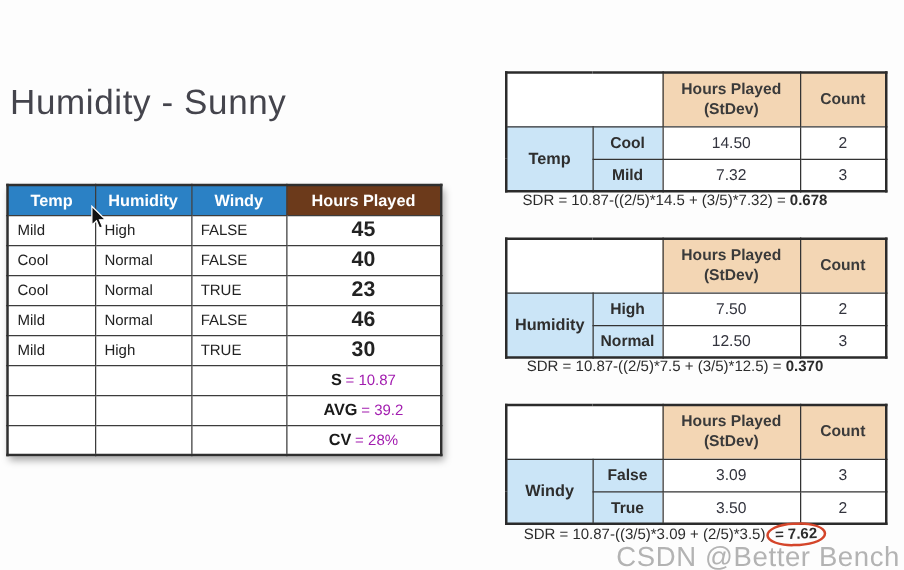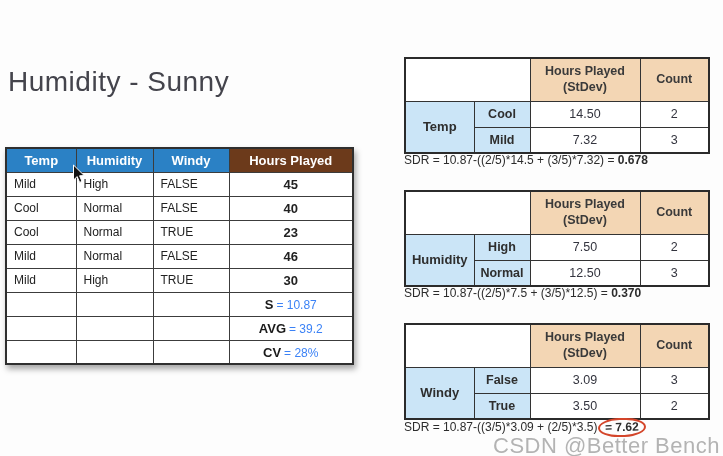--- a/index.html
+++ b/index.html
@@ -34,24 +34,24 @@
   .left-table .c-hours  { width: 124px; }
   .lt-head-blue {
     background: #2b81c5; color: #ffffff;
     font-weight: bold; font-size: 13px; text-align: center;
   }
   .lt-head-brown {
     background: #6c3a1b; color: #ffffff;
     font-weight: bold; font-size: 13px; text-align: center;
   }
   .lt-cell { font-size: 12px; color: #222; padding-left: 7px; text-align: left; background:#fff; }
-  .lt-num  { font-size: 13px; color: #222; text-align: center; font-weight: bold; background:#fff; }
+  .lt-num  { font-size: 17px; color: #222; text-align: center; font-weight: bold; background:#fff; }
   .lt-sum  { text-align: center; background:#fff; white-space: nowrap; }
   .lt-sum .sum-label { font-weight: bold; font-size: 13px; color: #1a1a1a; }
-  .lt-sum .sum-value { font-size: 12px; color: #3b82f6; margin-left: 3px; }
+  .lt-sum .sum-value { font-size: 12px; color: #a21caf; margin-left: 3px; }
 
   
   .split-table {
     position: absolute; left: 404px;
     border: 2px solid #2b2b2b; background: #fff;
   }
   .split-table td { border: 1px solid #333; }
   .st-c1 { width: 69px; }
   .st-c2 { width: 56px; }
   .st-c3 { width: 110px; }
@@ -66,22 +66,22 @@
     background: #cbe5f7; color: #2e2e2e; font-weight: bold;
     font-size: 13px; text-align: center;
   }
   .st-level {
     background: #cbe5f7; color: #2e2e2e; font-weight: bold;
     font-size: 12.5px; text-align: center; height: 26px;
   }
   .st-val { background: #fff; color: #33343e; font-size: 12.5px; text-align: center; height: 26px; }
 
   .sdr-line {
-    position: absolute; left: 404px; width: 312px;
-    font-size: 12px; color: #2c2c2c; white-space: nowrap;
+    position: absolute; left: 384px; width: 312px;
+    text-align: center; font-size: 12px; color: #2c2c2c; white-space: nowrap;
   }
   .sdr-result { font-weight: bold; }
   .circled {
     display: inline-block;
     border: 2.5px solid #d4452a;
     border-radius: 50% / 55%;
     padding: 0 5px 1px 5px;
     margin-left: 1px;
     transform: rotate(-2deg);
   }

